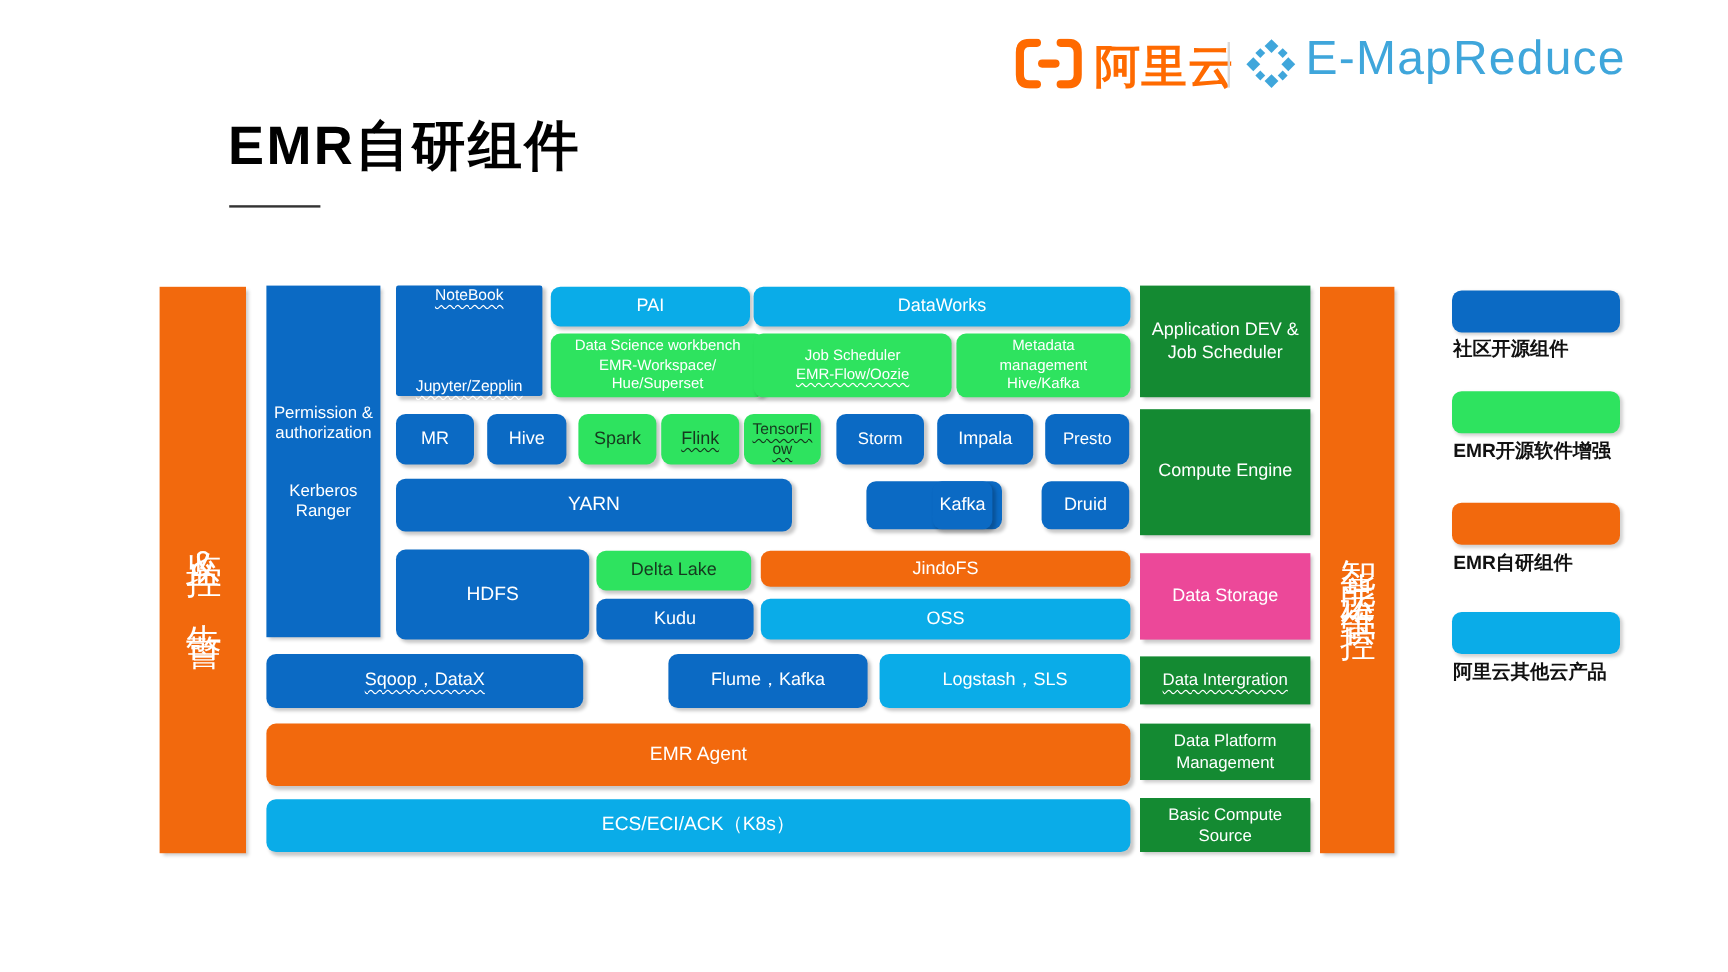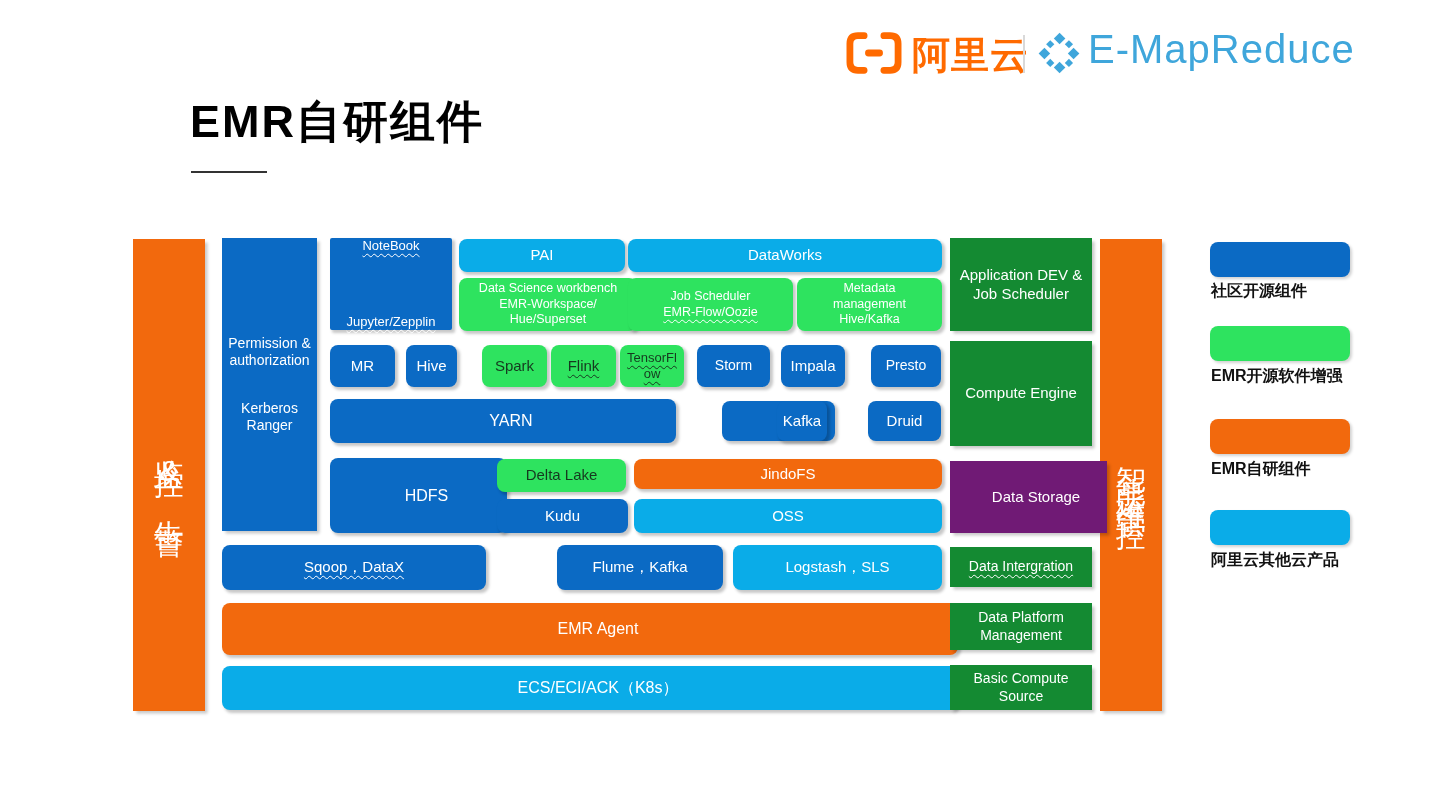--- a/index.html
+++ b/index.html
@@ -18,21 +18,21 @@
   .sq{border-radius:0;}
   .r2{border-radius:2px;}
   .col{flex-direction:column;}
   .t-dark{color:#16391f;}
   .u{text-decoration:underline wavy;text-decoration-thickness:1px;text-underline-offset:3px;}
   .ml{white-space:pre-line;}
   .f12{font-size:12.5px;}
   .f13{font-size:13px;}
   .f14{font-size:14px;}
   .f15{font-size:15px;}
-  .f16{font-size:16px;padding-left:16px;}
+  .f16{font-size:16px;}
   .vtext{writing-mode:vertical-rl;text-orientation:upright;}
   .bar-text{font-size:30px;letter-spacing:9px;color:#fff;}
   
   .brand-name{position:absolute;font-size:38px;font-weight:bold;color:#FF6A00;letter-spacing:1px;}
   .product-name{position:absolute;font-size:40px;color:#3FA6DB;letter-spacing:1px;}
   .logo-divider{position:absolute;width:2px;height:38px;background:#d9d9d9;}
   
   .page-title{position:absolute;left:190px;top:92px;font-size:45px;font-weight:bold;color:#000;letter-spacing:2px;}
   .title-rule{position:absolute;left:191px;top:171px;width:76px;height:2px;background:#333;}
   
@@ -96,26 +96,26 @@
   <span>Job Scheduler</span>
   <span class="u">EMR-Flow/Oozie</span>
 </div>
 <div class="blk f12" style="left: 797px; top: 278px; width: 145px; height: 53px; background: rgb(46, 227, 95);">
   <span class="ml">Metadata
 management
 Hive/Kafka</span>
 </div>
 
 <div class="blk f15" style="left: 330px; top: 345px; width: 65px; height: 42px; background: rgb(11, 106, 196);">MR</div>
-<div class="blk f15" style="left: 406px; top: 345px; width: 51px; height: 42px; background: rgb(11, 106, 196);">Hive</div>
+<div class="blk f15" style="left: 406px; top: 345px; width: 66px; height: 42px; background: rgb(11, 106, 196);">Hive</div>
 <div class="blk f15 t-dark" style="left: 482px; top: 345px; width: 65px; height: 42px; background: rgb(46, 227, 95);">Spark</div>
 <div class="blk f15 t-dark u" style="left: 551px; top: 345px; width: 65px; height: 42px; background: rgb(46, 227, 95);">Flink</div>
 <div class="blk f13 t-dark u wb" style="left: 620px; top: 345px; width: 64px; height: 42px; box-sizing: border-box; background: rgb(46, 227, 95);">TensorFlow</div>
 <div class="blk f14" style="left: 697px; top: 345px; width: 73px; height: 42px; background: rgb(11, 106, 196);">Storm</div>
-<div class="blk f15" style="left: 781px; top: 345px; width: 64px; height: 42px; background: rgb(11, 106, 196);">Impala</div>
+<div class="blk f15" style="left: 781px; top: 345px; width: 80px; height: 42px; background: rgb(11, 106, 196);">Impala</div>
 <div class="blk f14" style="left: 871px; top: 345px; width: 70px; height: 42px; background: rgb(11, 106, 196);">Presto</div>
 <div class="blk f16" style="left: 330px; top: 399px; width: 330px; height: 44px; background: rgb(11, 106, 196);">YARN</div>
 <div class="blk f14 u" style="left: 722px; top: 401px; width: 73px; height: 40px; background: rgb(11, 106, 196); padding-left: 40px;">HBase</div>
 <div class="blk f15" style="left: 777px; top: 401px; width: 50px; height: 40px; background: rgb(11, 106, 196);">Kafka</div>
 <div class="blk f15" style="left: 868px; top: 401px; width: 73px; height: 40px; background: rgb(11, 106, 196);">Druid</div>
 
 <div class="blk f16" style="left: 330px; top: 458px; width: 161px; height: 75px; background: rgb(11, 106, 196);">HDFS</div>
 <div class="blk f15 t-dark" style="left: 497px; top: 459px; width: 129px; height: 33px; background: rgb(46, 227, 95);">Delta Lake</div>
 <div class="blk f15" style="left: 497px; top: 499px; width: 131px; height: 34px; background: rgb(11, 106, 196);">Kudu</div>
 <div class="blk f15" style="left: 634px; top: 459px; width: 308px; height: 30px; background: rgb(242, 105, 13);">JindoFS</div>
@@ -128,21 +128,21 @@
 <div class="blk f16" style="left: 222px; top: 603px; width: 720px; height: 52px; background: rgb(242, 105, 13);">EMR Agent</div>
 <div class="blk f16" style="left: 222px; top: 666px; width: 720px; height: 44px; background: rgb(10, 172, 232);">ECS/ECI/ACK（K8s）</div>
 
 <div class="blk sq f15" style="left: 950px; top: 238px; width: 142px; height: 93px; background: rgb(20, 138, 50);">
   <span class="ml">Application DEV &amp;
 Job Scheduler</span>
 </div>
 <div class="blk sq f15" style="left: 950px; top: 341px; width: 142px; height: 105px; background: rgb(20, 138, 50);">
   <span>Compute Engine</span>
 </div>
-<div class="blk sq f15" style="left: 950px; top: 461px; width: 142px; height: 72px; background: #701a75; padding-left: 15px;">
+<div class="blk sq f15" style="left: 950px; top: 461px; width: 142px; height: 72px; background: #ec4899;">
   <span>Data Storage</span>
 </div>
 <div class="blk sq f14" style="left: 950px; top: 547px; width: 142px; height: 40px; background: rgb(20, 138, 50);">
   <span class="u">Data Intergration</span>
 </div>
 <div class="blk sq f14" style="left: 950px; top: 603px; width: 142px; height: 47px; background: rgb(20, 138, 50);">
   <span class="ml">Data Platform
 Management</span>
 </div>
 <div class="blk sq f14" style="left: 950px; top: 665px; width: 142px; height: 45px; background: rgb(20, 138, 50);">

